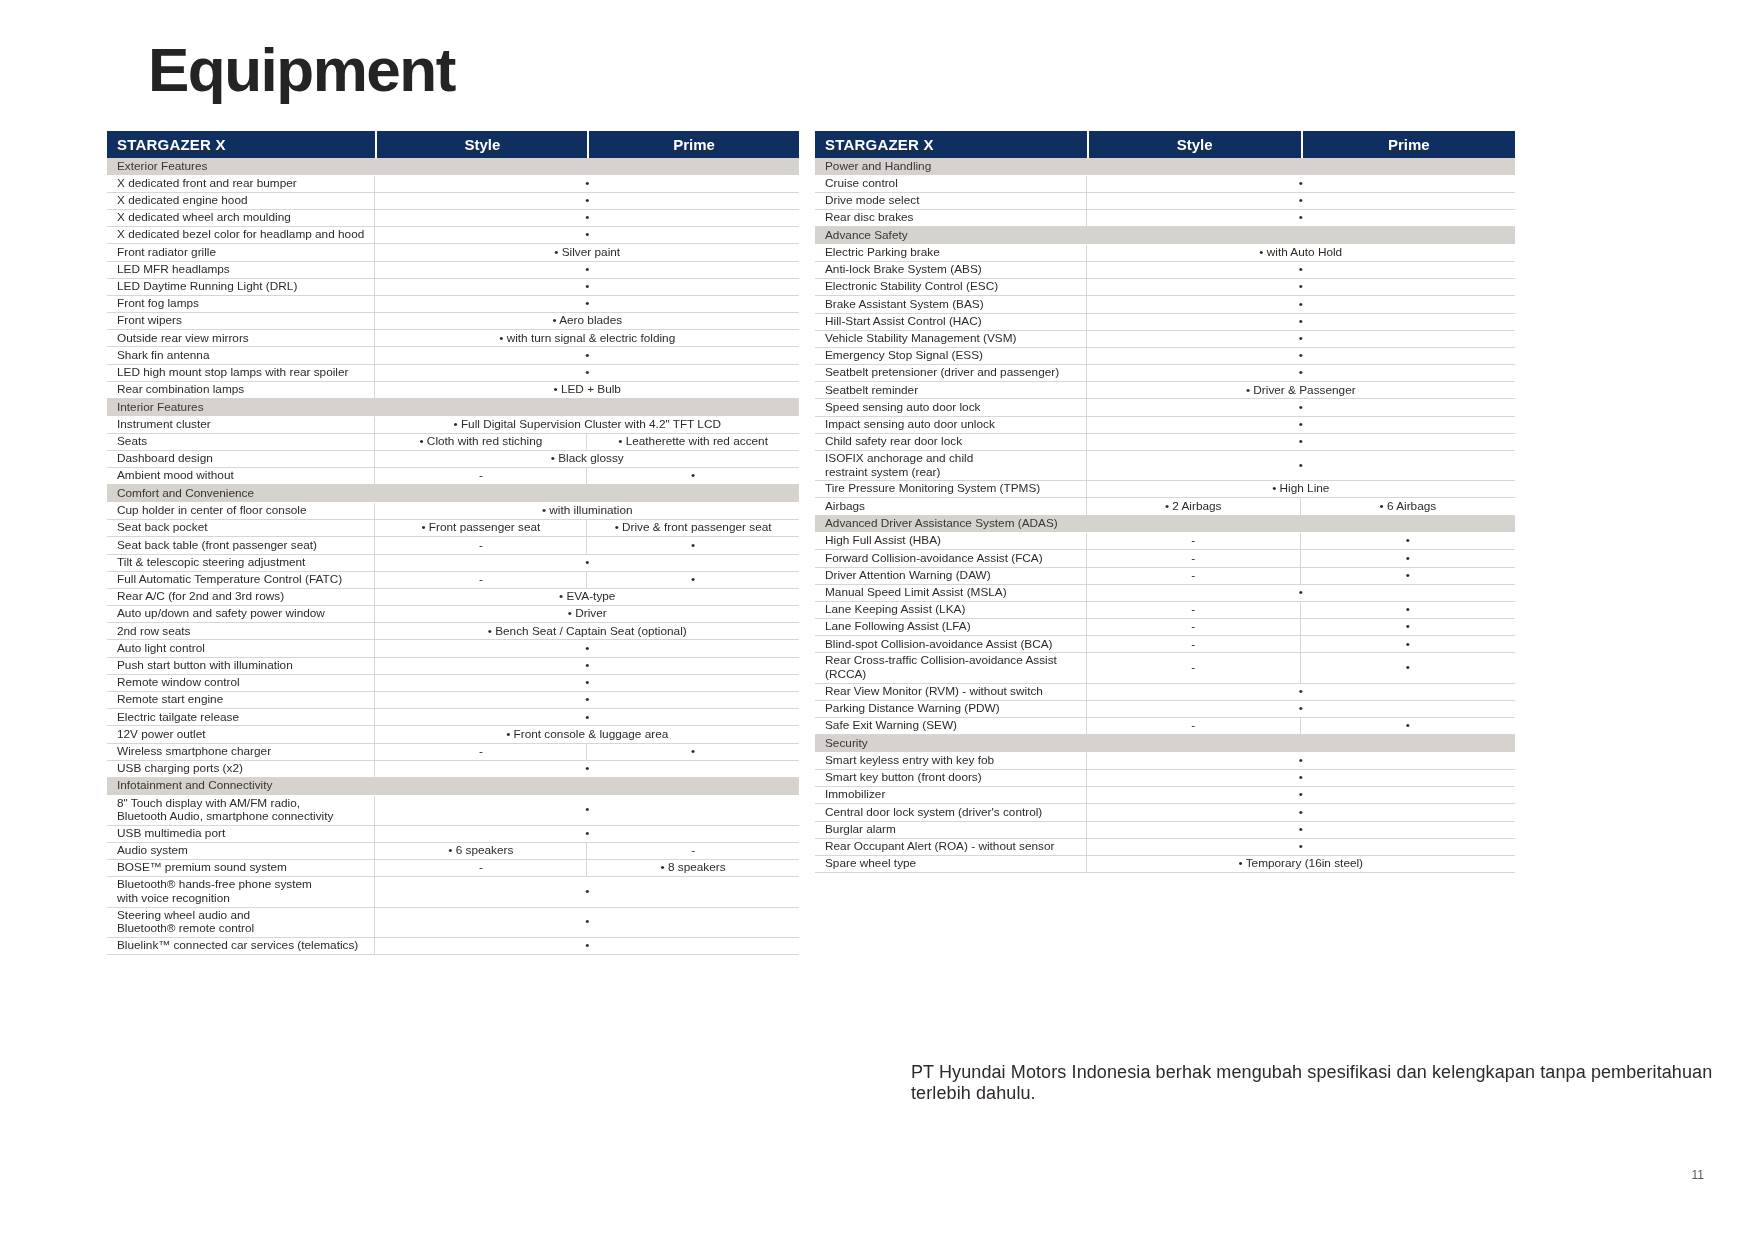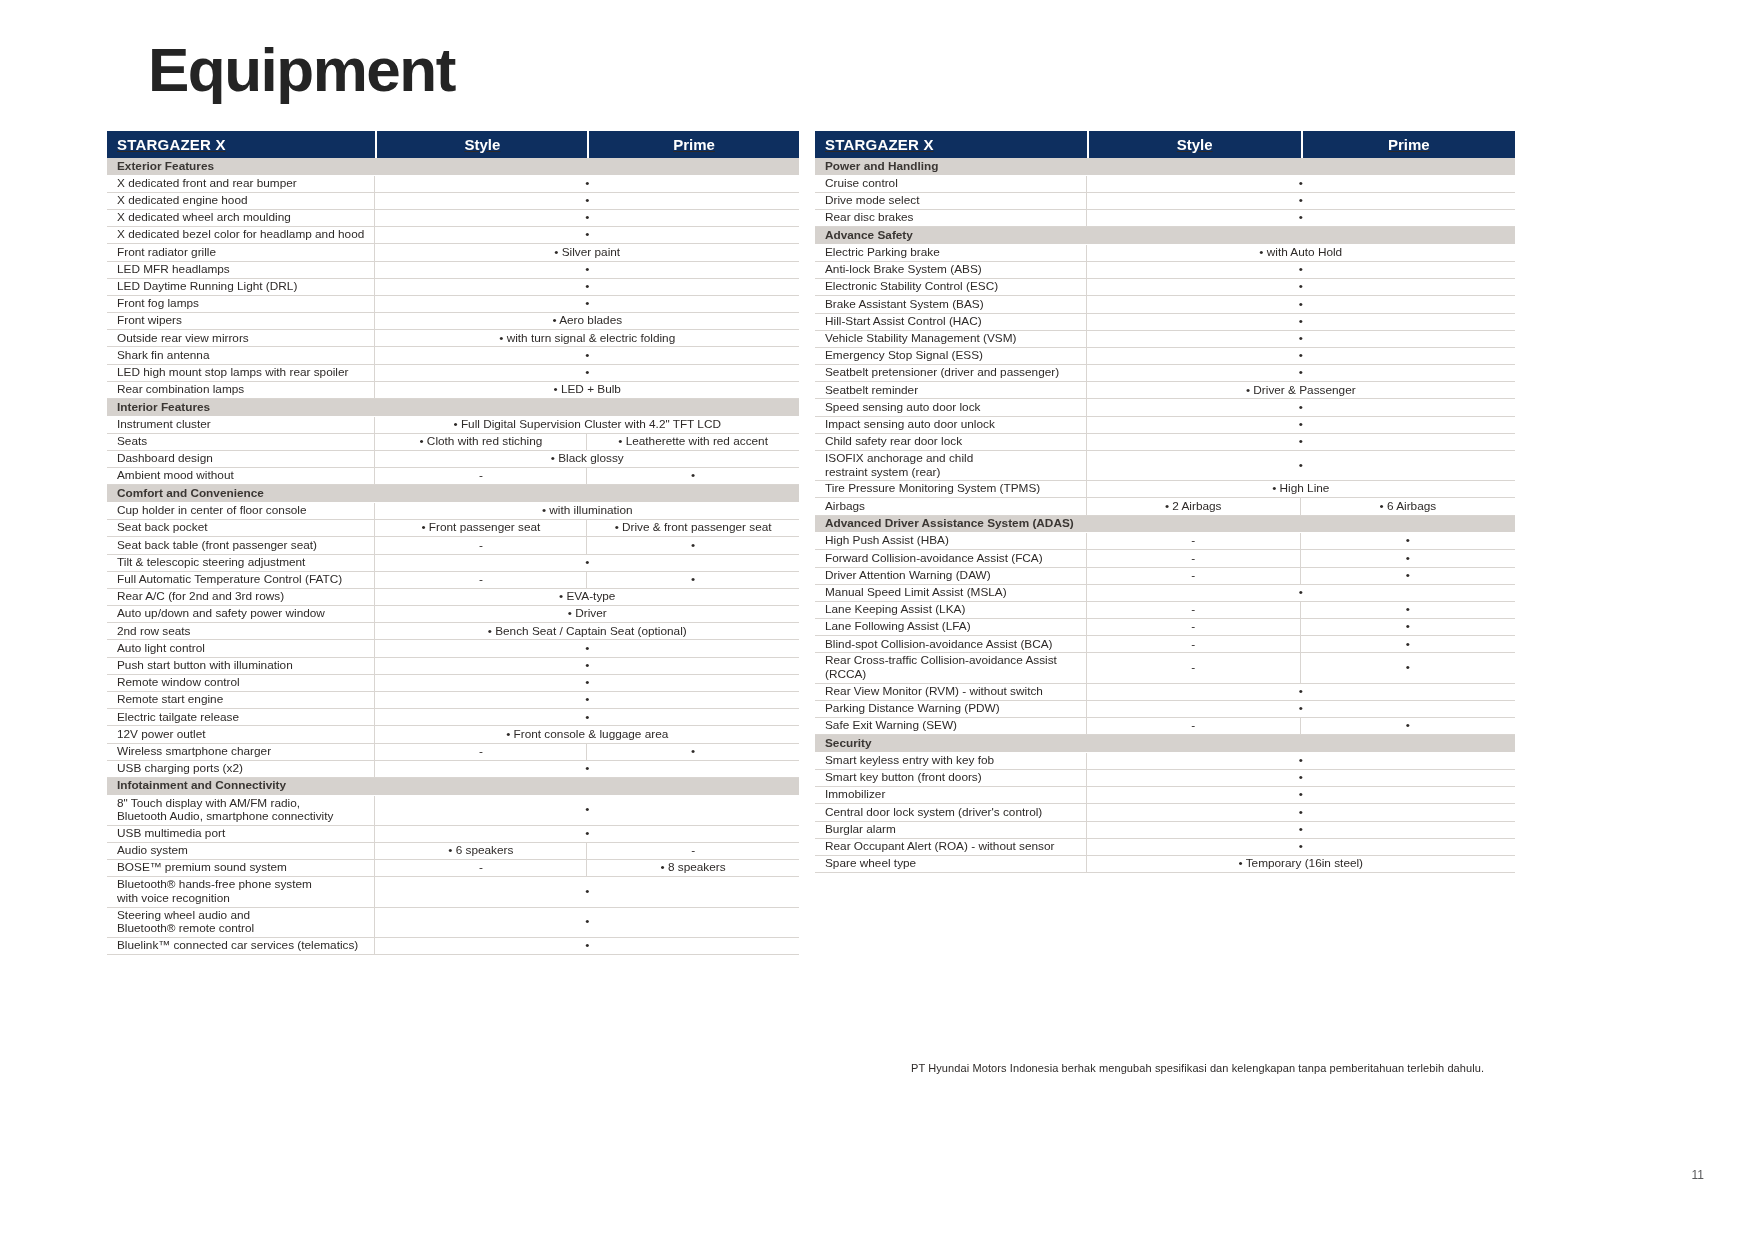--- a/index.html
+++ b/index.html
@@ -33,39 +33,39 @@
   }
   .th.model{padding-left:10px;letter-spacing:.2px;}
   .th.col{justify-content:center;border-left:2px solid #ffffff;}
   .tbody{width:100%;}
   .row{
     display:grid;grid-template-columns:38.8% 30.6% 30.6%;
     border-bottom:1px solid var(--row-line);
     min-height:17.2px;align-items:stretch;
   }
   .row.section{
-    background:var(--section-bg);border-bottom:1px solid #ffffff;min-height:17.6px;font-weight:bold;
+    background:var(--section-bg);border-bottom:1px solid #ffffff;min-height:17.6px;
   }
   .label{
     font-size:11.8px;line-height:13.6px;color:var(--text);
     padding:1px 6px 1px 10px;white-space:pre-line;
     display:flex;align-items:center;
   }
   .row:not(.section) .label{border-right:1px solid var(--row-line);}
   .row.section .label{grid-column:1/-1;color:#3a3633;}
   .value{
     font-size:11.8px;line-height:13.6px;color:var(--text);
     display:flex;align-items:center;justify-content:center;text-align:center;
     padding:1px 4px;
   }
   .value.span2{grid-column:2/-1;}
   .row.split .value.first{border-right:1px solid var(--row-line);}
   .footer-note{
     position:absolute;left:911px;top:1062px;
-    font-size:11px;color:var(--footer-text);letter-spacing:.1px;
+    font-size:18px;color:var(--footer-text);letter-spacing:.1px;
   }
   .page-number{
     position:absolute;right:50px;top:1168px;
     font-size:12px;color:var(--pagenum-color);
   }
 </style>
 </head>
 <body>
 
 <div class="page">
@@ -351,21 +351,21 @@
           </div>
           <div class="row split">
             <span class="label">Airbags</span>
             <span class="value first">• 2 Airbags</span>
             <span class="value">• 6 Airbags</span>
           </div>
           <div class="row section">
             <span class="label">Advanced Driver Assistance System (ADAS)</span>
           </div>
           <div class="row split">
-            <span class="label">High Push Assist (HBA)</span>
+            <span class="label">High Full Assist (HBA)</span>
             <span class="value first">-</span>
             <span class="value">•</span>
           </div>
           <div class="row split">
             <span class="label">Forward Collision-avoidance Assist (FCA)</span>
             <span class="value first">-</span>
             <span class="value">•</span>
           </div>
           <div class="row split">
             <span class="label">Driver Attention Warning (DAW)</span>

